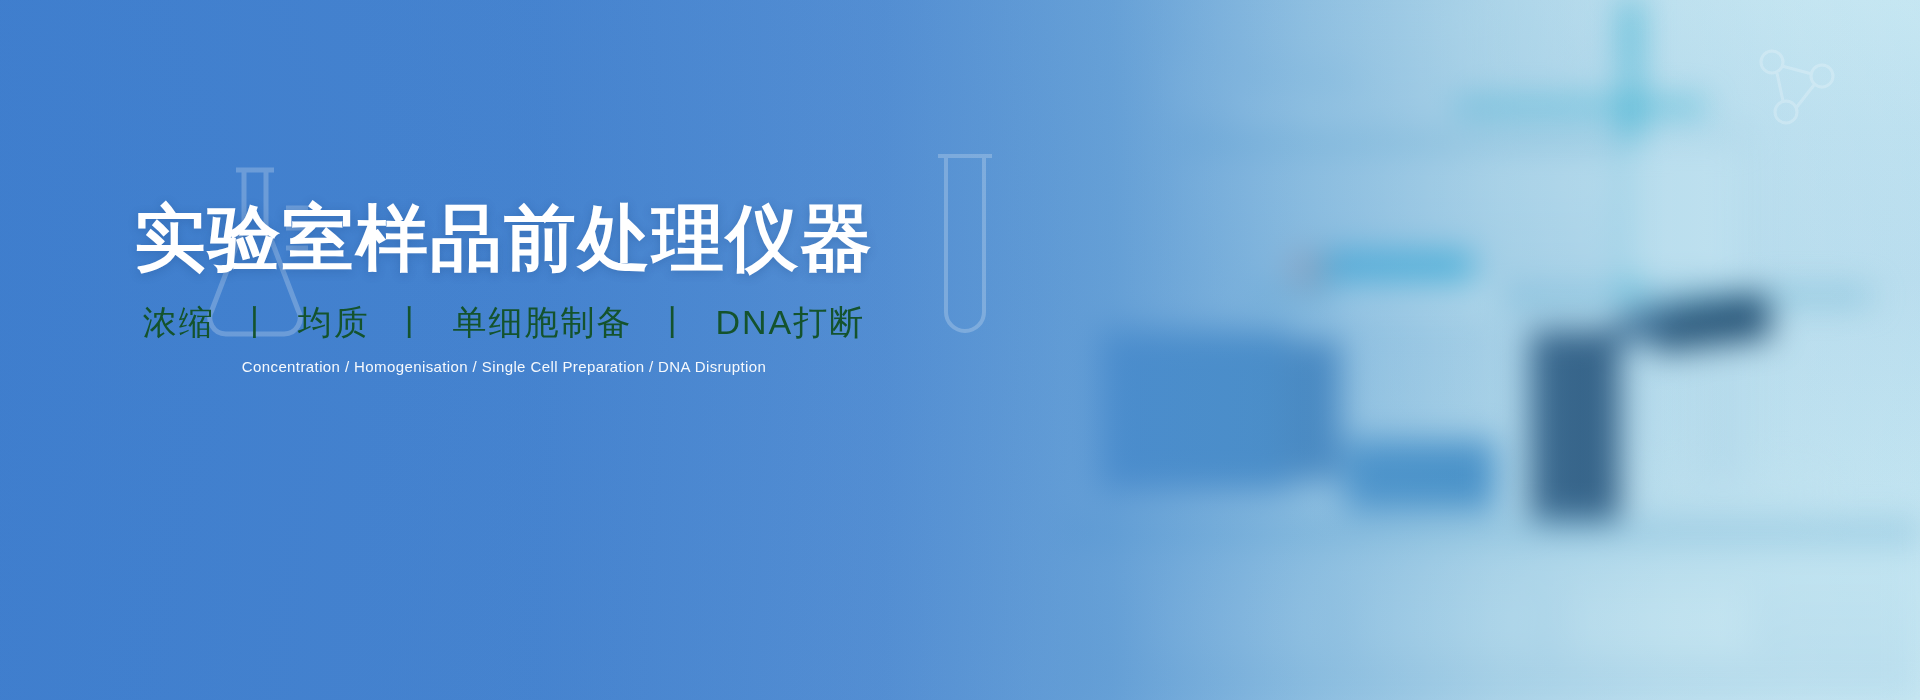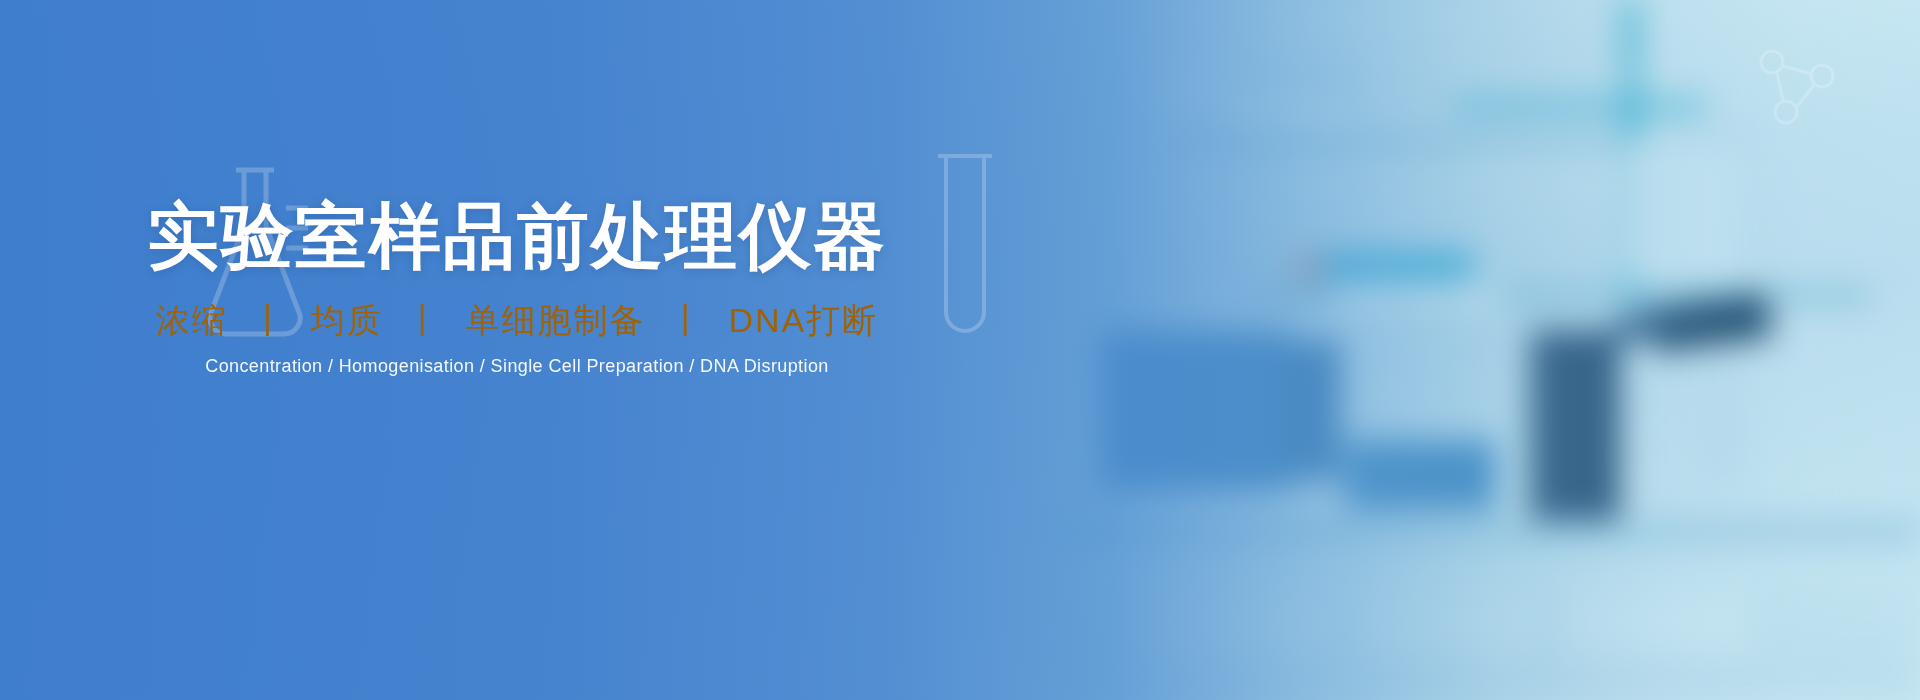--- a/index.html
+++ b/index.html
@@ -98,21 +98,21 @@
 
   
   .deco { position:absolute; color:#ffffff; opacity:.22; }
   .deco-molecule { right:74px; top:46px; }
   .deco-flask    { left:190px; top:160px; }
   .deco-tube     { left:930px; top:150px; }
 
   
   .content {
     position: absolute;
-    left: 17px; top: 0;
+    left: 4px; top: 0;
     width: 1000px; height: 576px;
     display: flex; flex-direction: column;
     align-items: center; justify-content: center;
     text-align: center;
   }
   .title {
     color: #ffffff;
     font-size: 72px;
     font-weight: 700;
     letter-spacing: 2px;
@@ -129,31 +129,31 @@
   }
   .tagline {
     color: #ffffff;
     font-size: 30px;
     font-weight: 400;
     letter-spacing: 1px;
     line-height: 1.1;
     white-space: nowrap;
   }
   .keywords {
-    color: #a16207;
+    color: #14532d;
     font-size: 34px;
     font-weight: 400;
     letter-spacing: 2px;
     margin: 0 0 12px 0;
     white-space: nowrap;
   }
   .keywords .sep { display:inline-block; padding: 0 12px; font-weight:300; }
   .subtitle-en {
     color: rgba(255,255,255,.95);
-    font-size: 18px;
+    font-size: 15px;
     font-weight: 400;
     letter-spacing: .4px;
     white-space: nowrap;
   }
 </style>
 </head>
 <body>
 
 <div id="banner">
 

